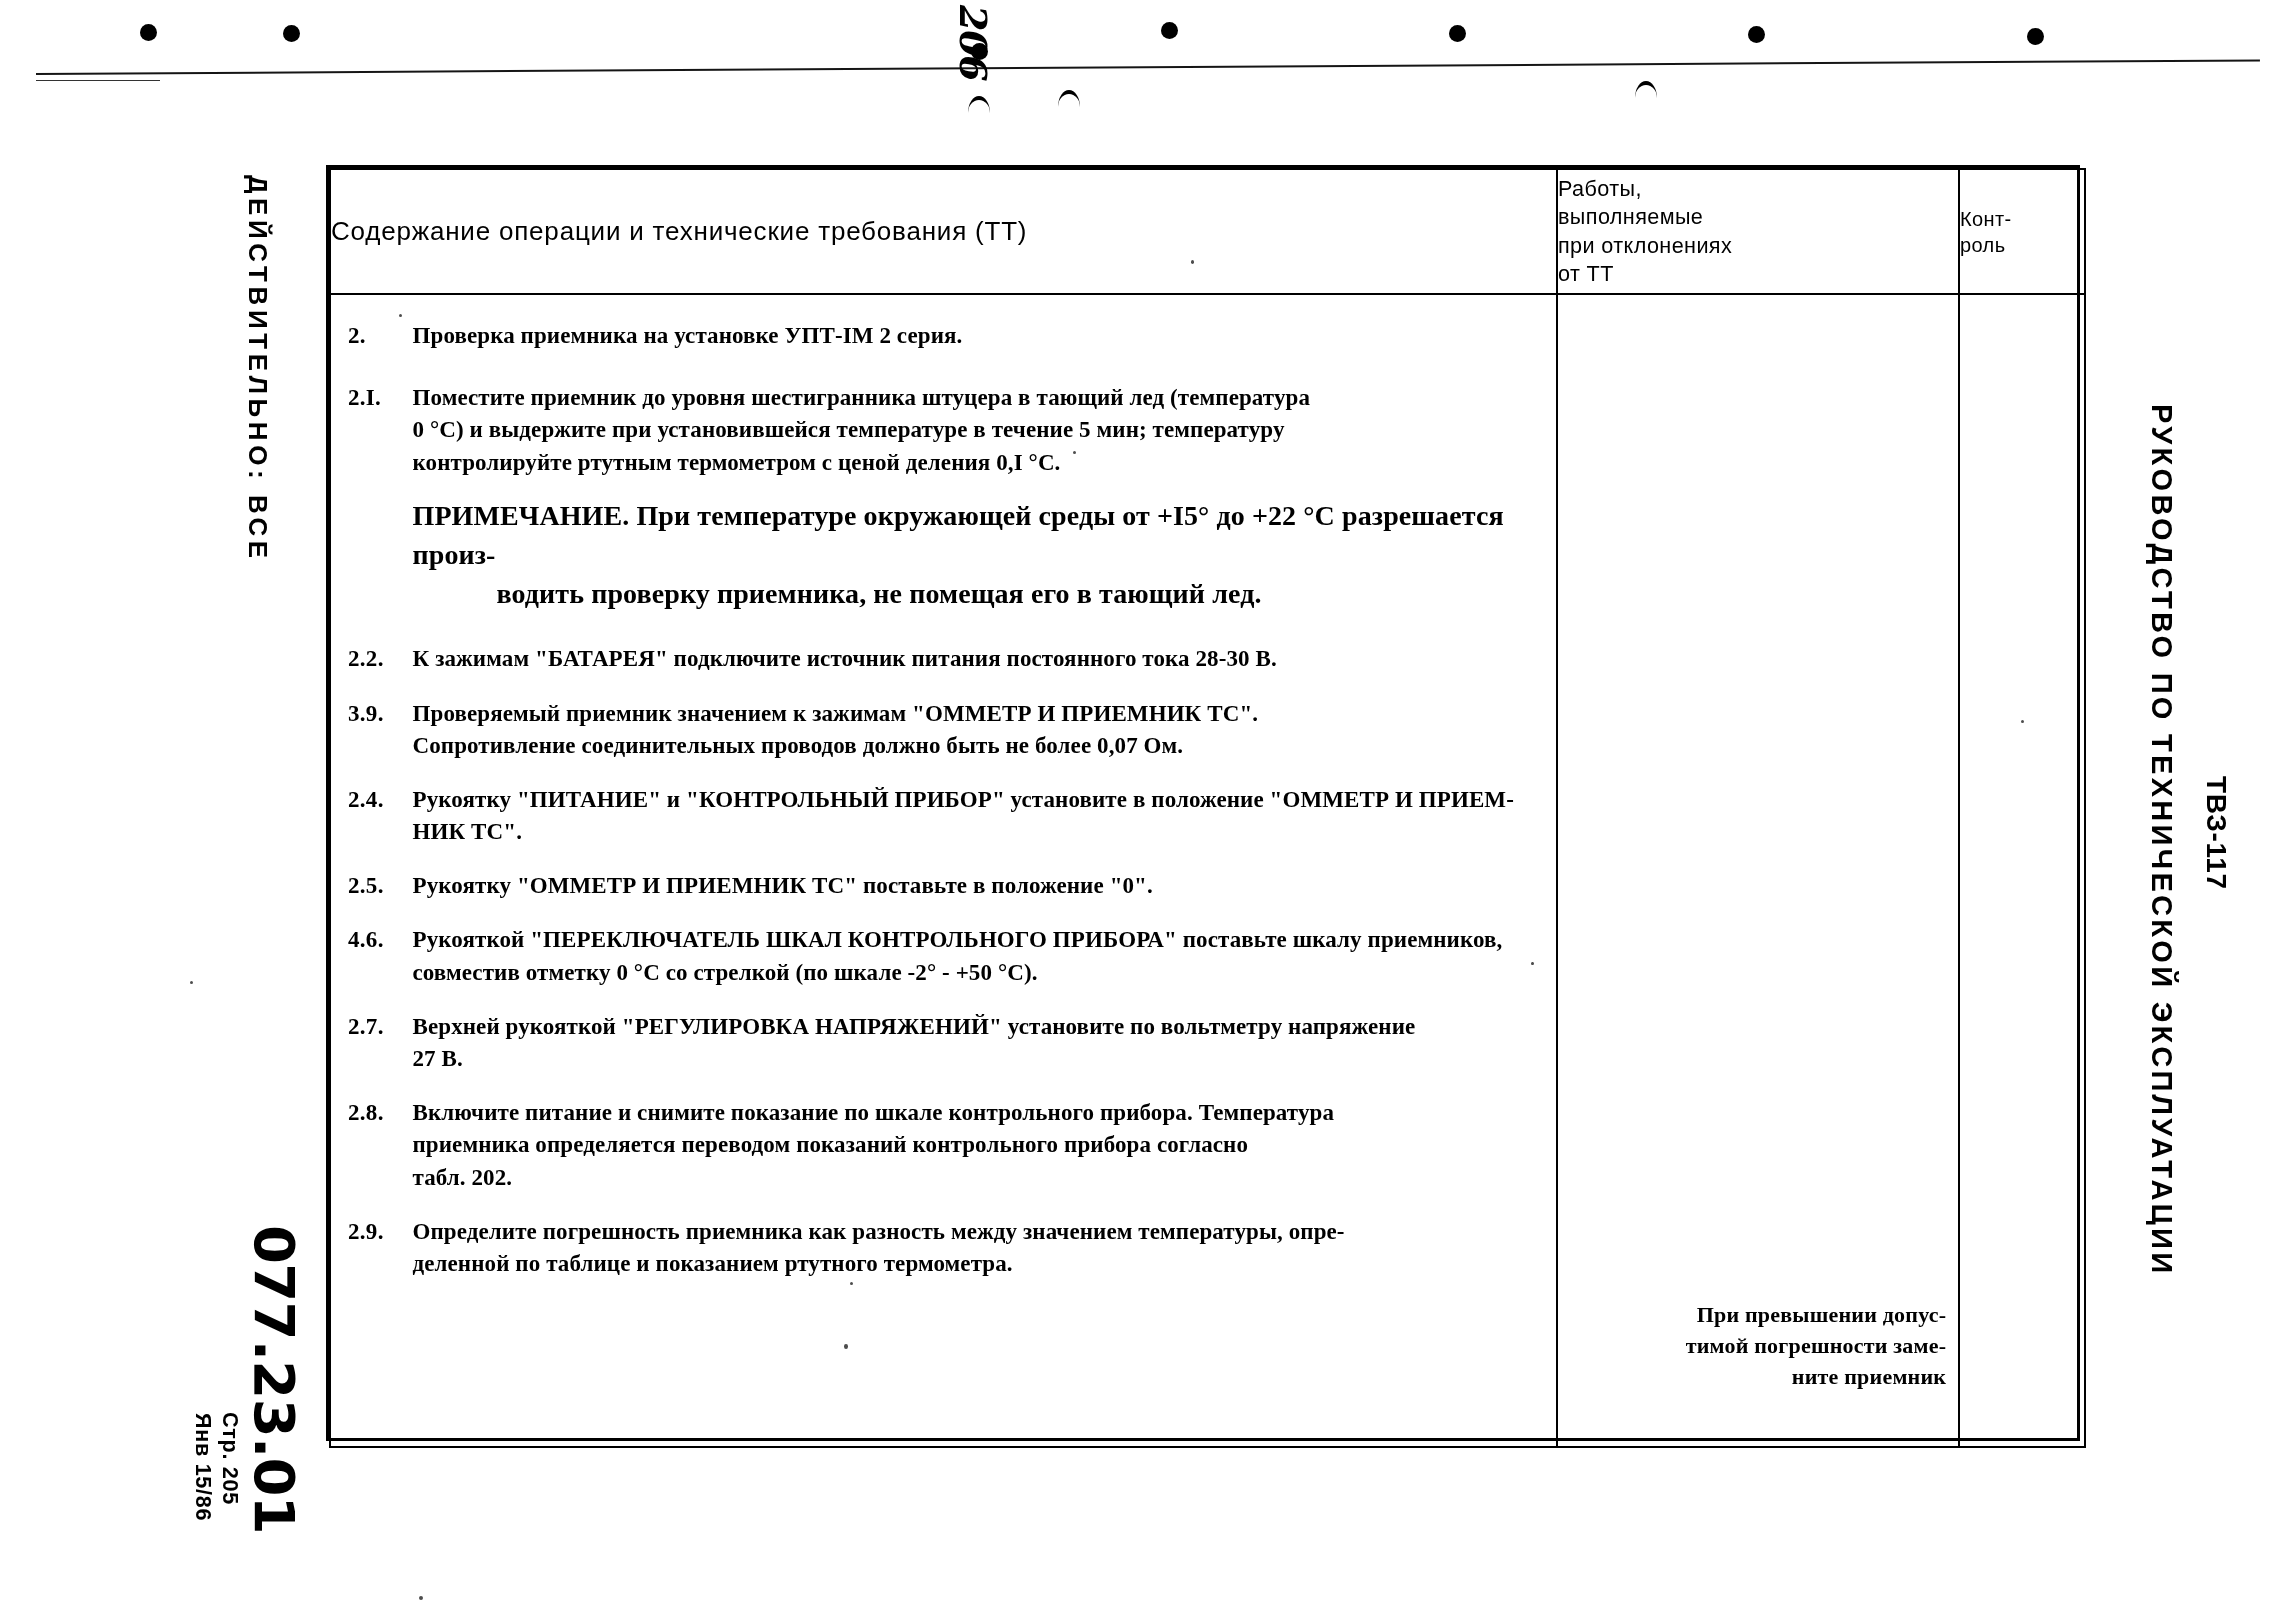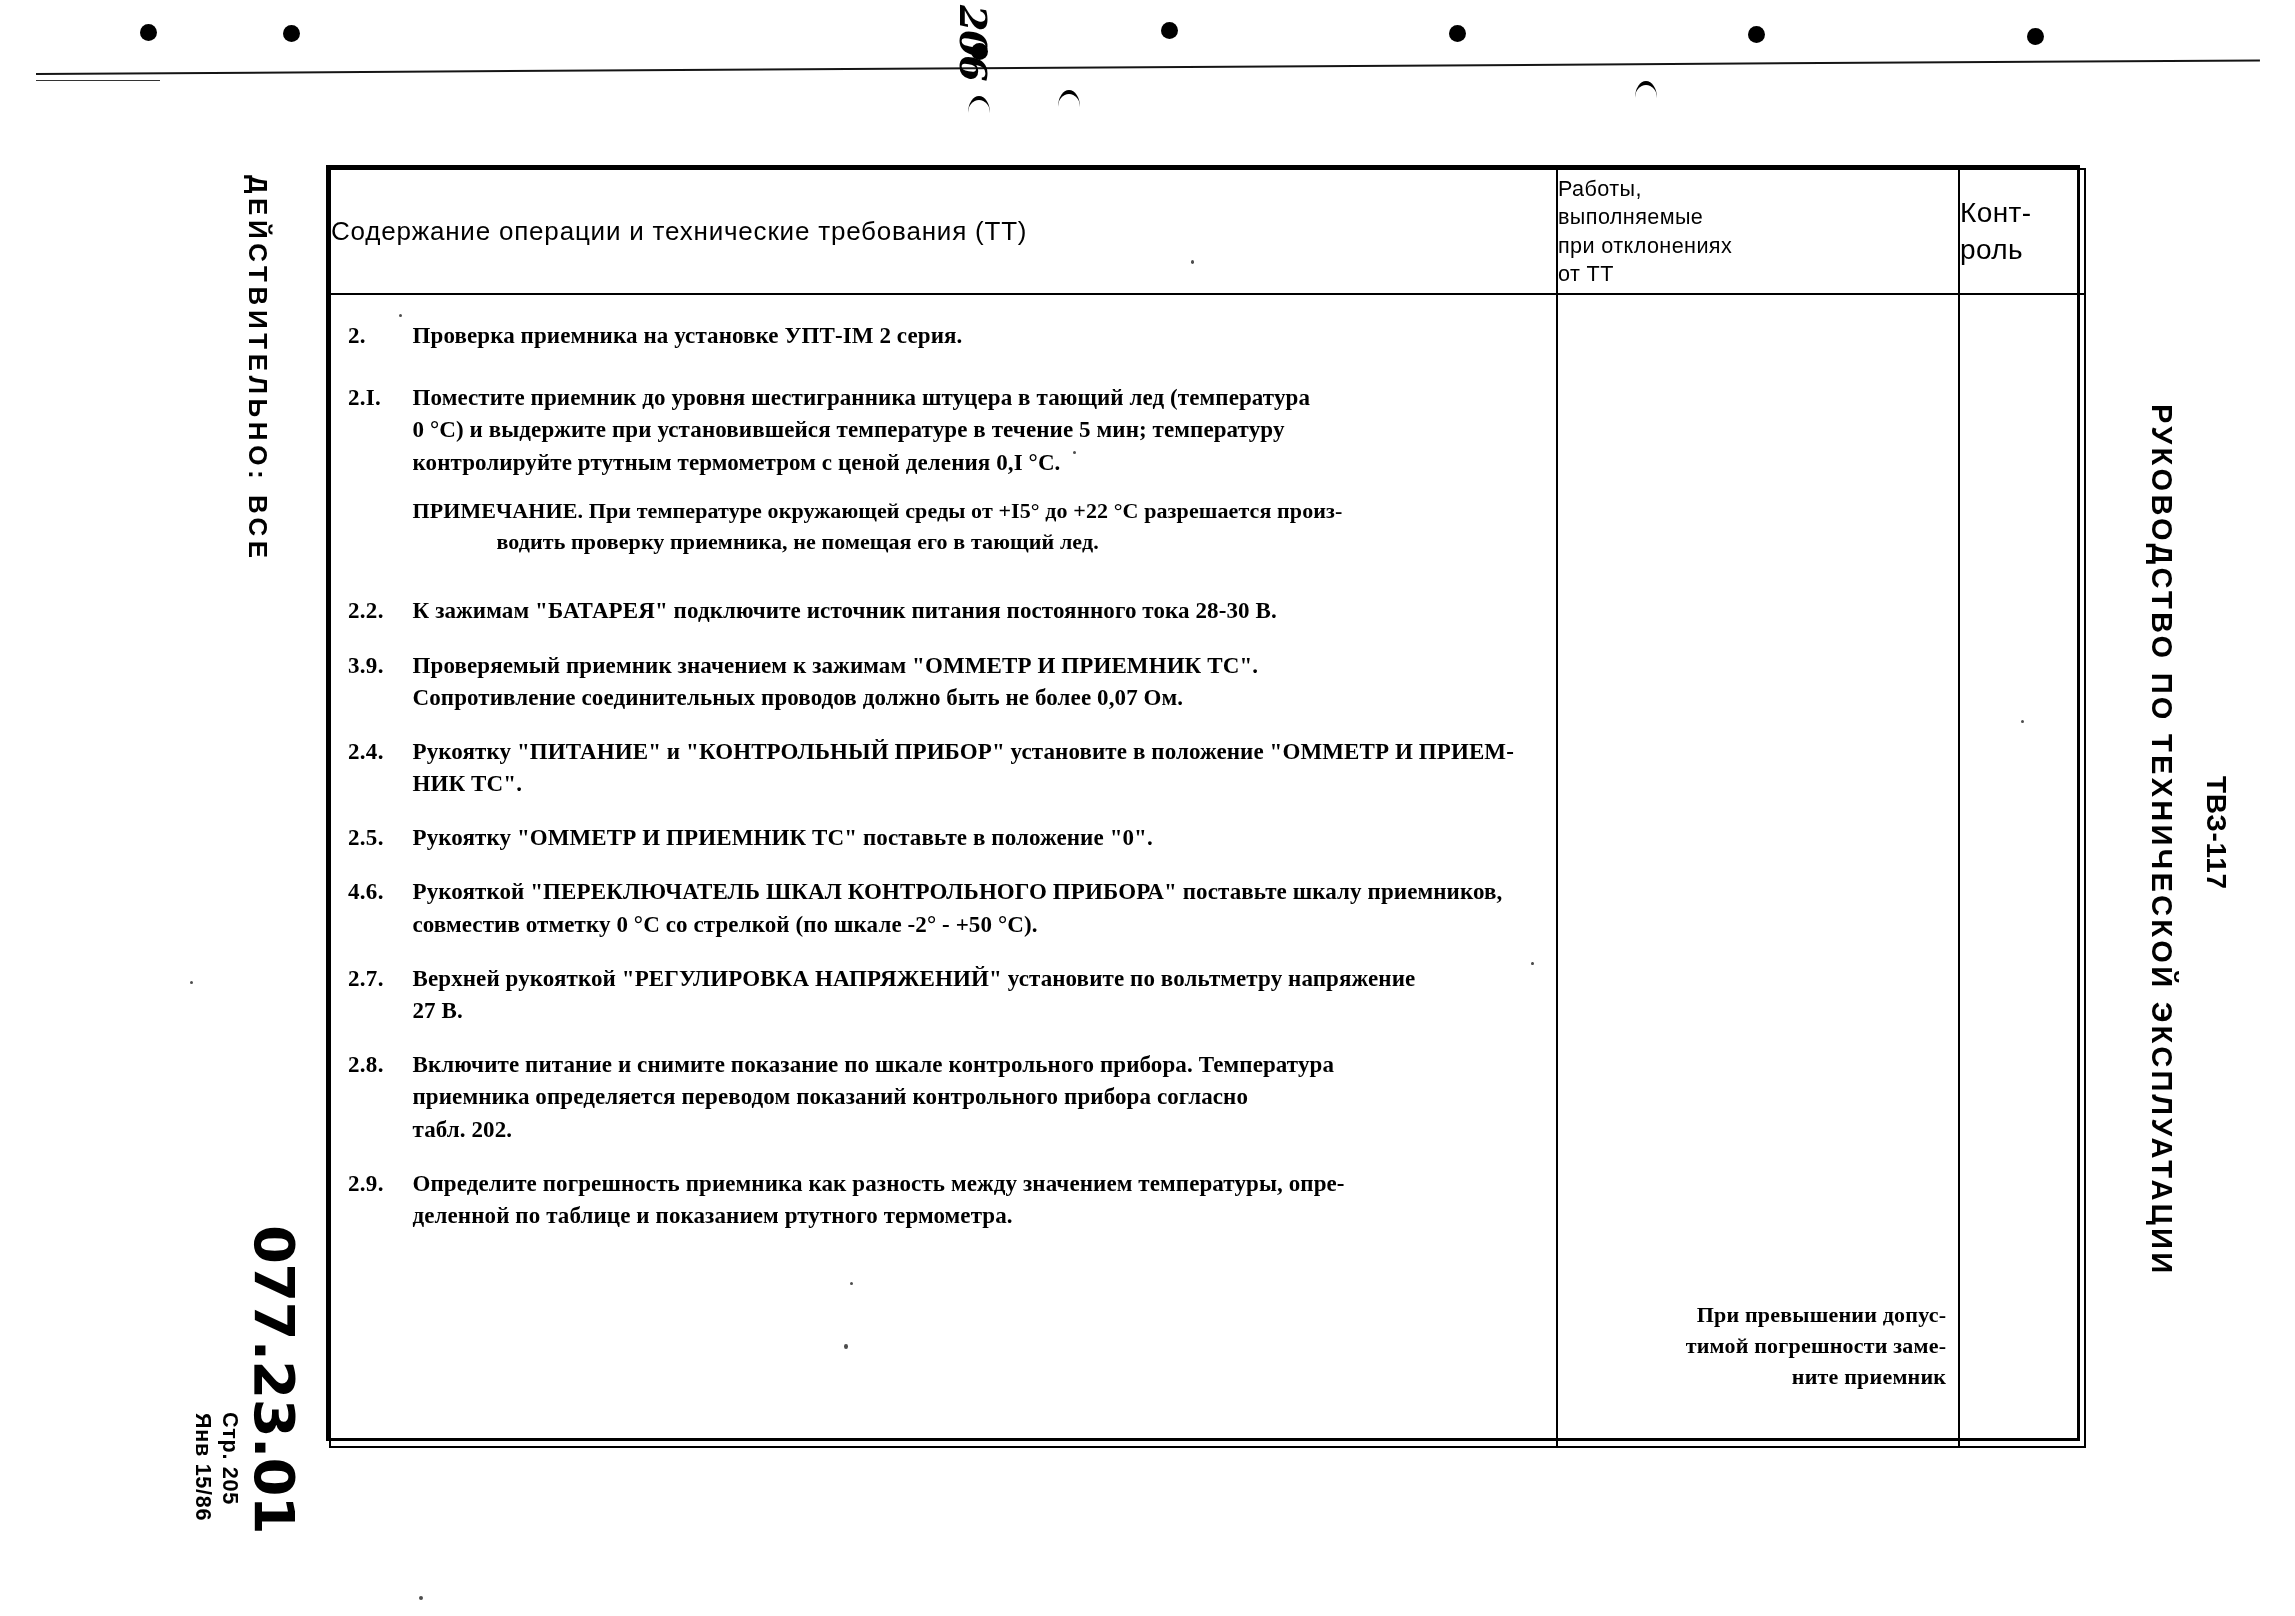--- a/index.html
+++ b/index.html
@@ -165,21 +165,21 @@
   .head-row th {
     height: 123px;
     vertical-align: middle;
     text-align: left;
     font-family: "Liberation Sans", sans-serif;
     font-size: 21.6px;
     line-height: 1.30;
     letter-spacing: 0.4px;
   }
   .head-row th.h-content { font-size: 26px; letter-spacing: 0.8px; }
-  .head-row th.h-check   { font-size: 28px; }
+  .head-row th.h-check   { font-size: 20px; }
 
   .body-row td { height: 1151px; }
 
   
   .oplist {
     padding: 25px 22px 13px 17px;
     font-family: "Liberation Serif", "DejaVu Serif", serif;
   }
   .op {
     display: flex;
@@ -197,23 +197,23 @@
   .op-body {
     flex: 1 1 auto;
     font-weight: 700;
     letter-spacing: 0.1px;
   }
   .op-body .ln { display: block; }
   .op.op-top { margin-bottom: 30px; }
 
   .note {
     margin-top: 17px;
-    margin-bottom: 16px;
-    font-weight: 700;
-    font-size: 22px;
+    margin-bottom: 8px;
+    font-weight: 700;
+    font-size: 28px;
     line-height: 1.40;
   }
   .note .ln2 { display: block; padding-left: 84px; }
 
   .dev-cell-text {
     padding: 1004px 11.8px 0 14.4px;
     font-family: "Liberation Serif", "DejaVu Serif", serif;
     font-size: 22px;
     font-weight: 700;
     line-height: 1.42;

